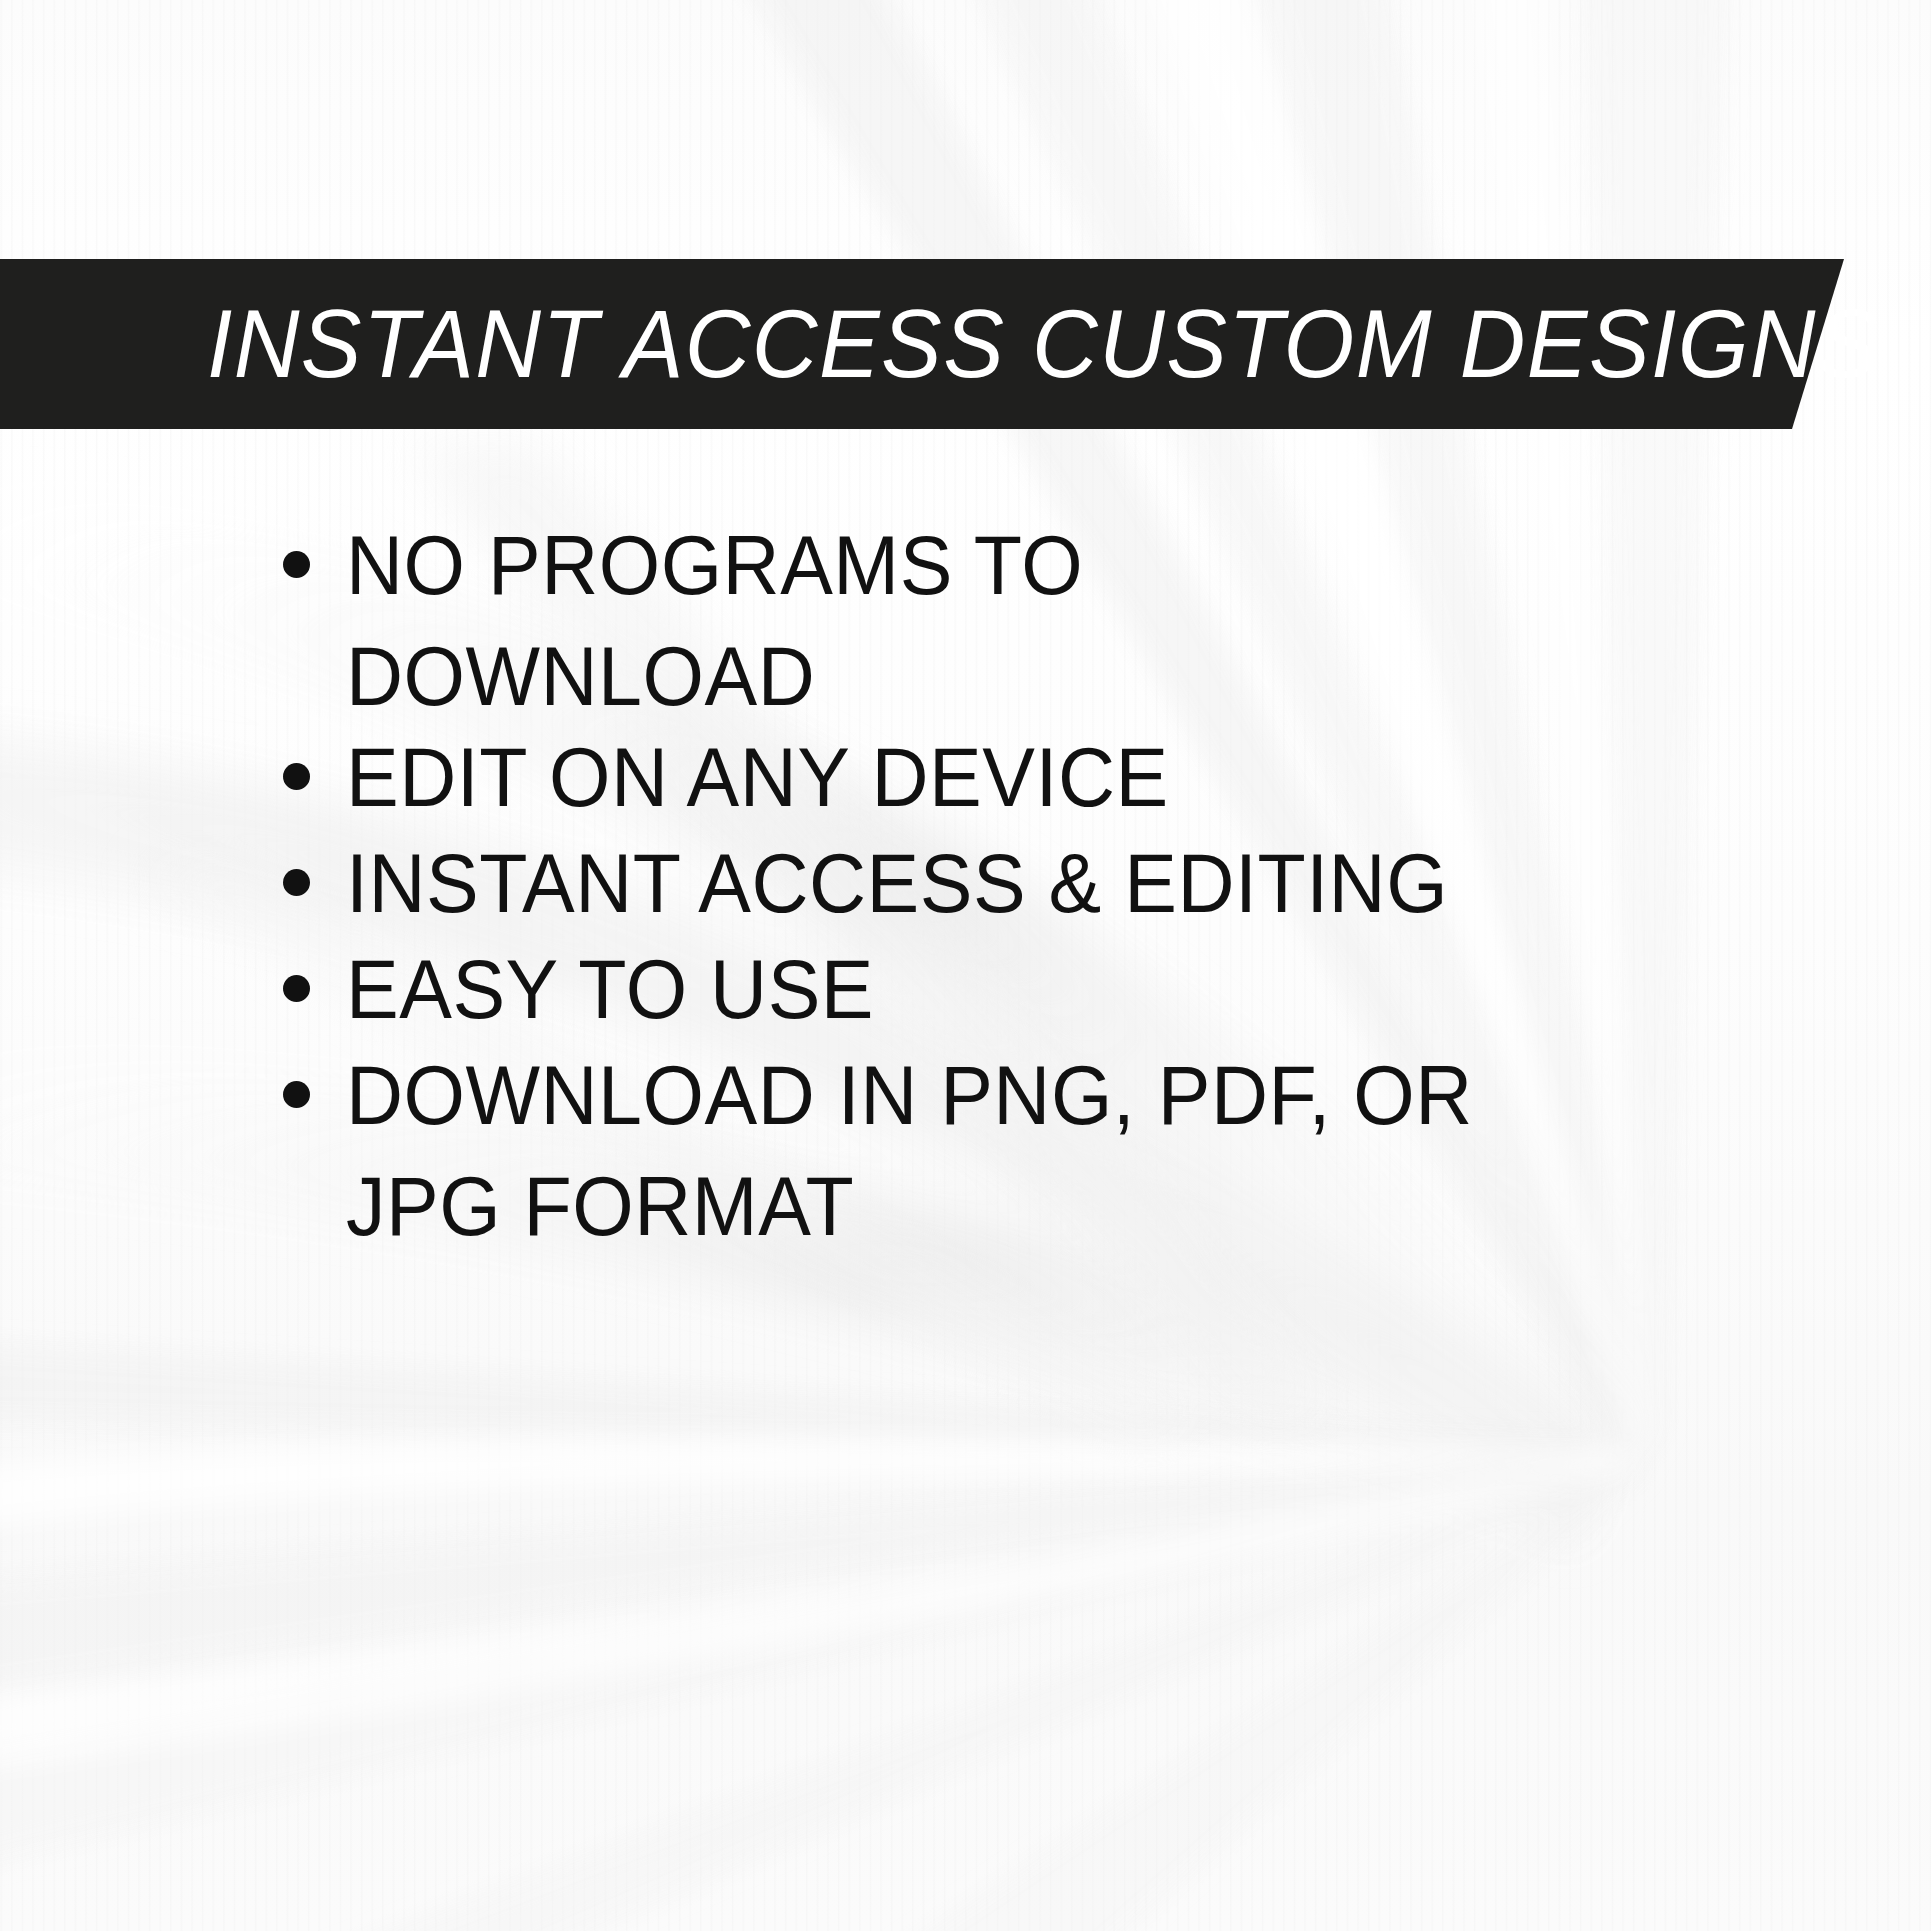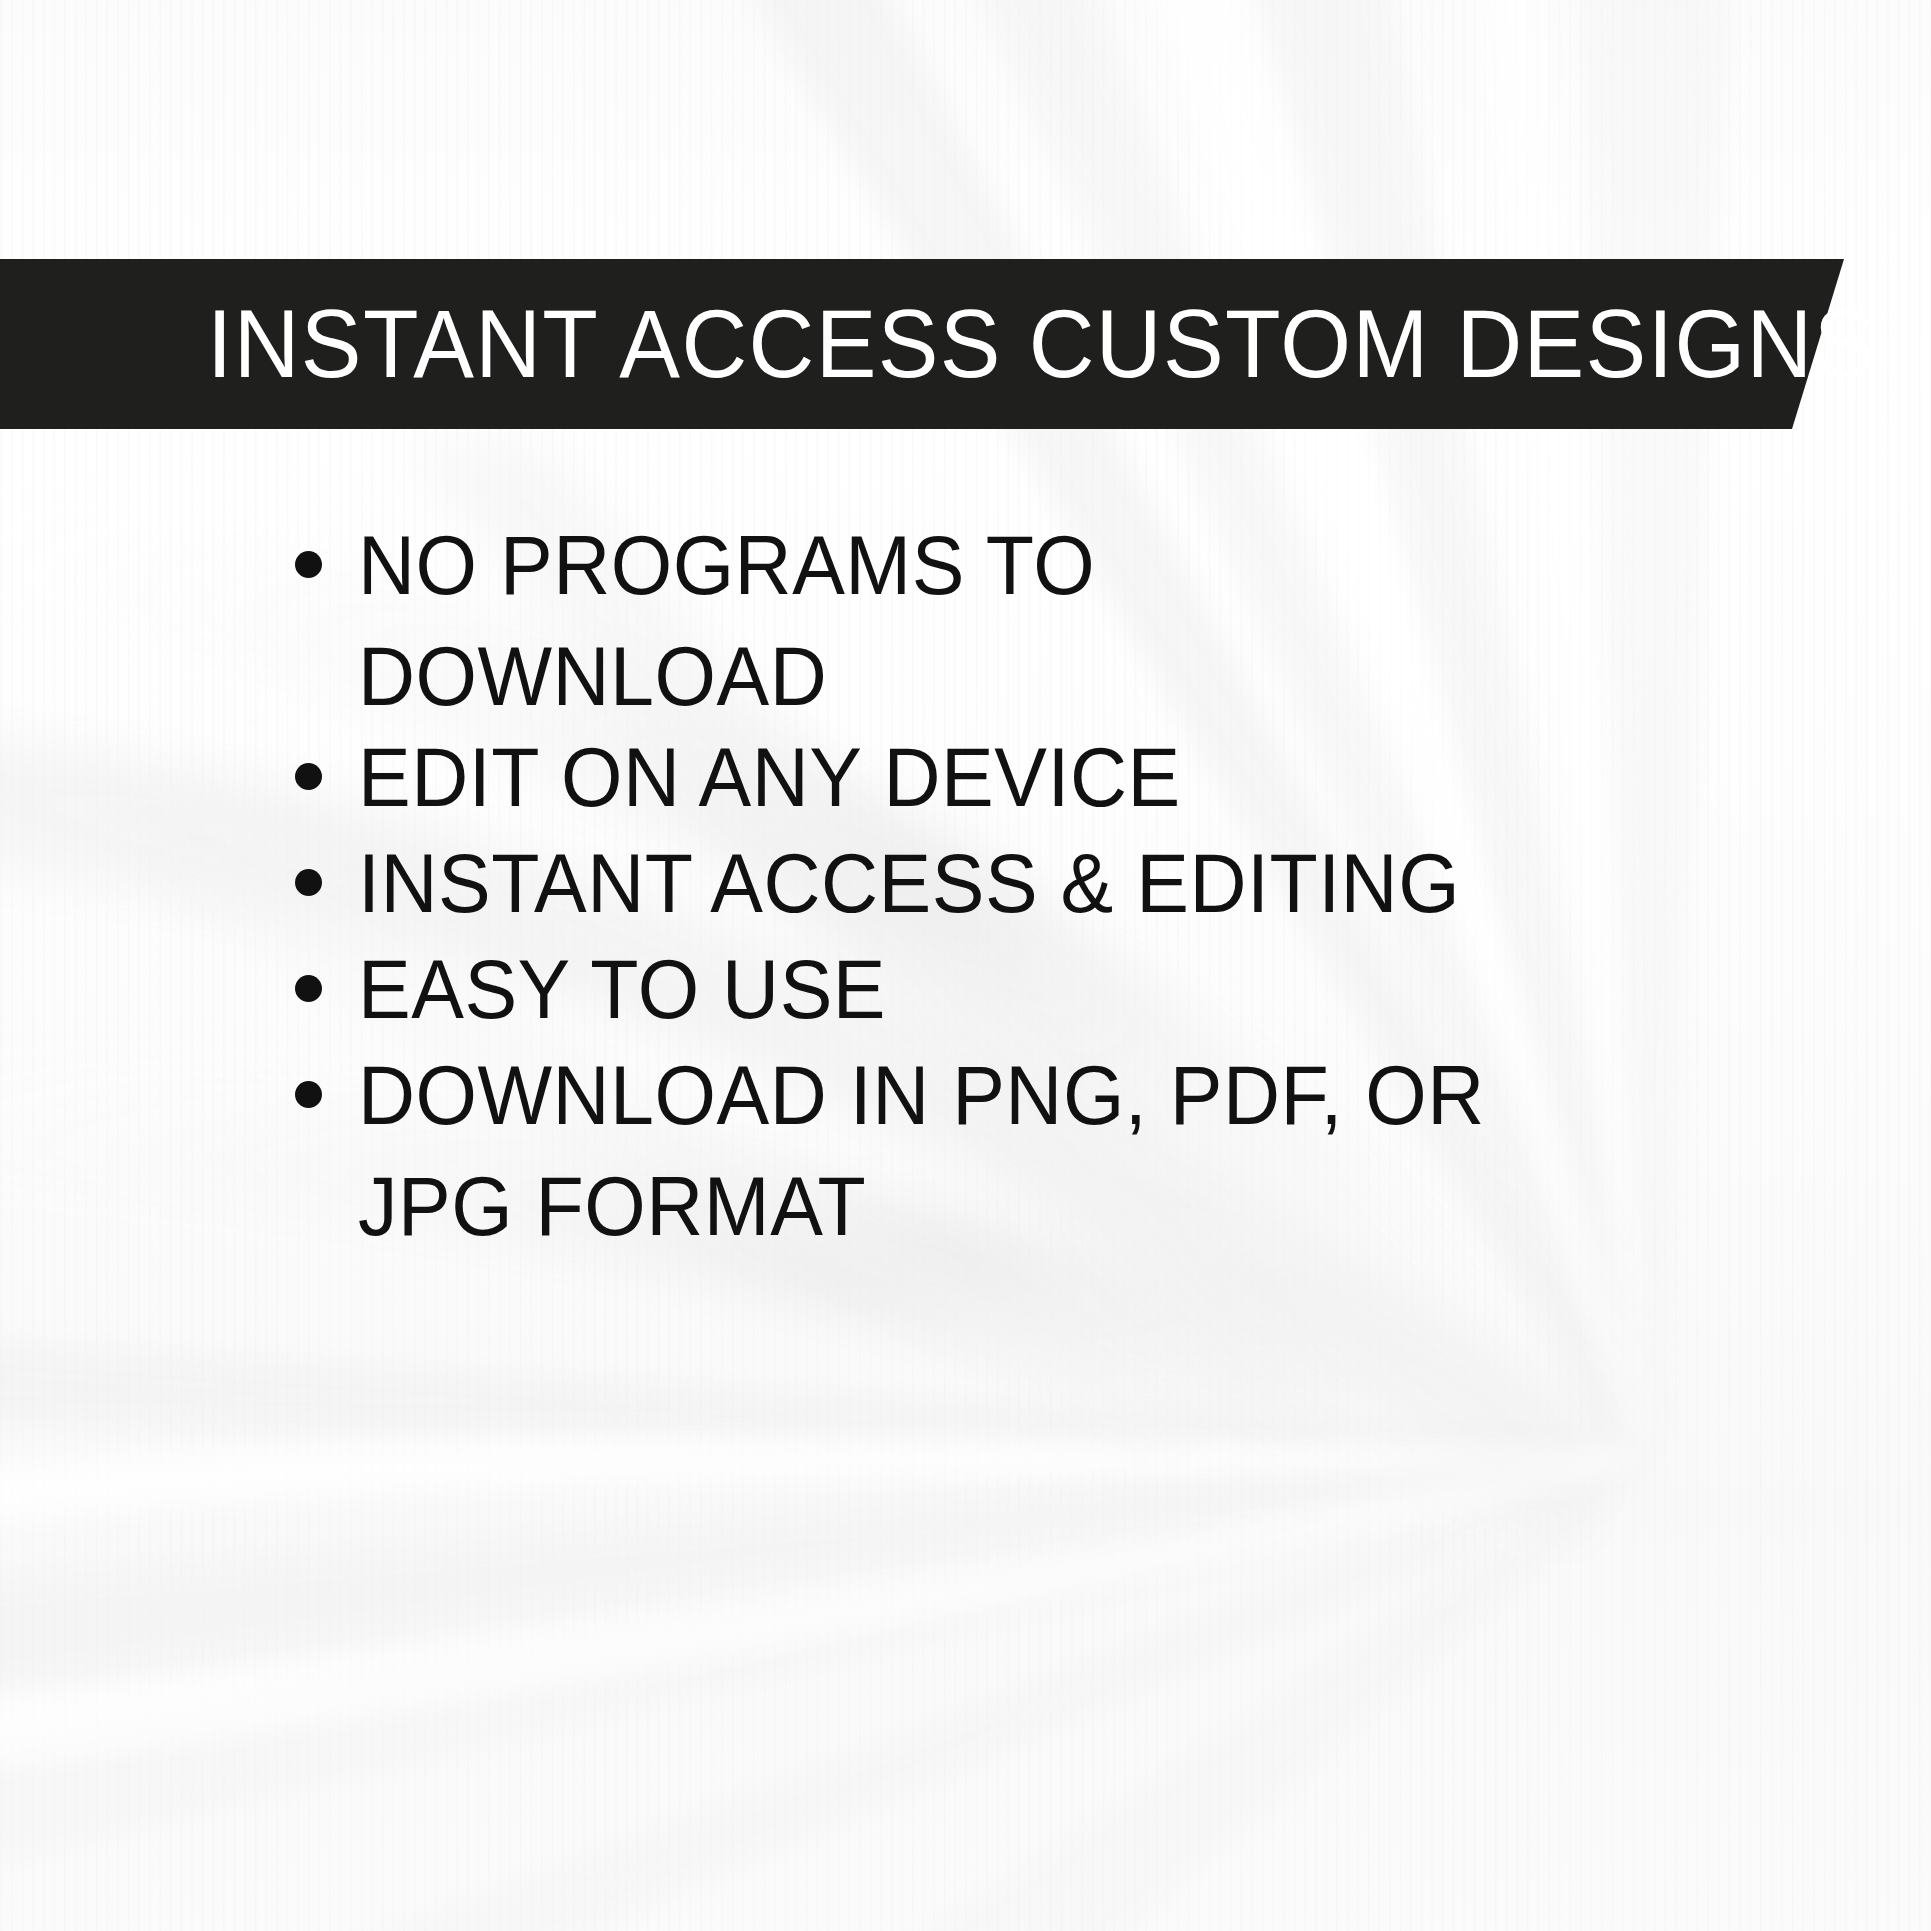--- a/index.html
+++ b/index.html
@@ -51,20 +51,21 @@
     height: 1931px;
   }
 
   
   #banner {
     position: absolute;
     left: 0;
     top: 259px;
     width: 1846px;
     height: 170px;
+    font-style: italic;
   }
   #banner-shape {
     position: absolute;
     inset: 0;
     background: #1f1f1e;
     clip-path: polygon(0 0, 1844px 0, 1792px 100%, 0 100%);
   }
   #banner-title {
     position: absolute;
     left: 207px;
@@ -78,21 +79,21 @@
     font-size: 91px;
     letter-spacing: 1.4px;
     white-space: nowrap;
     transform: scaleY(1.06);
     transform-origin: left center;
   }
 
   
   #bullet-list {
     position: absolute;
-    left: 12px;
+    left: 0;
     top: 510px;
     width: 1644px;
   }
   .bullet-row {
     position: relative;
     display: flex;
     align-items: flex-start;
     padding-left: 283px;
     min-height: 106px;
   }

